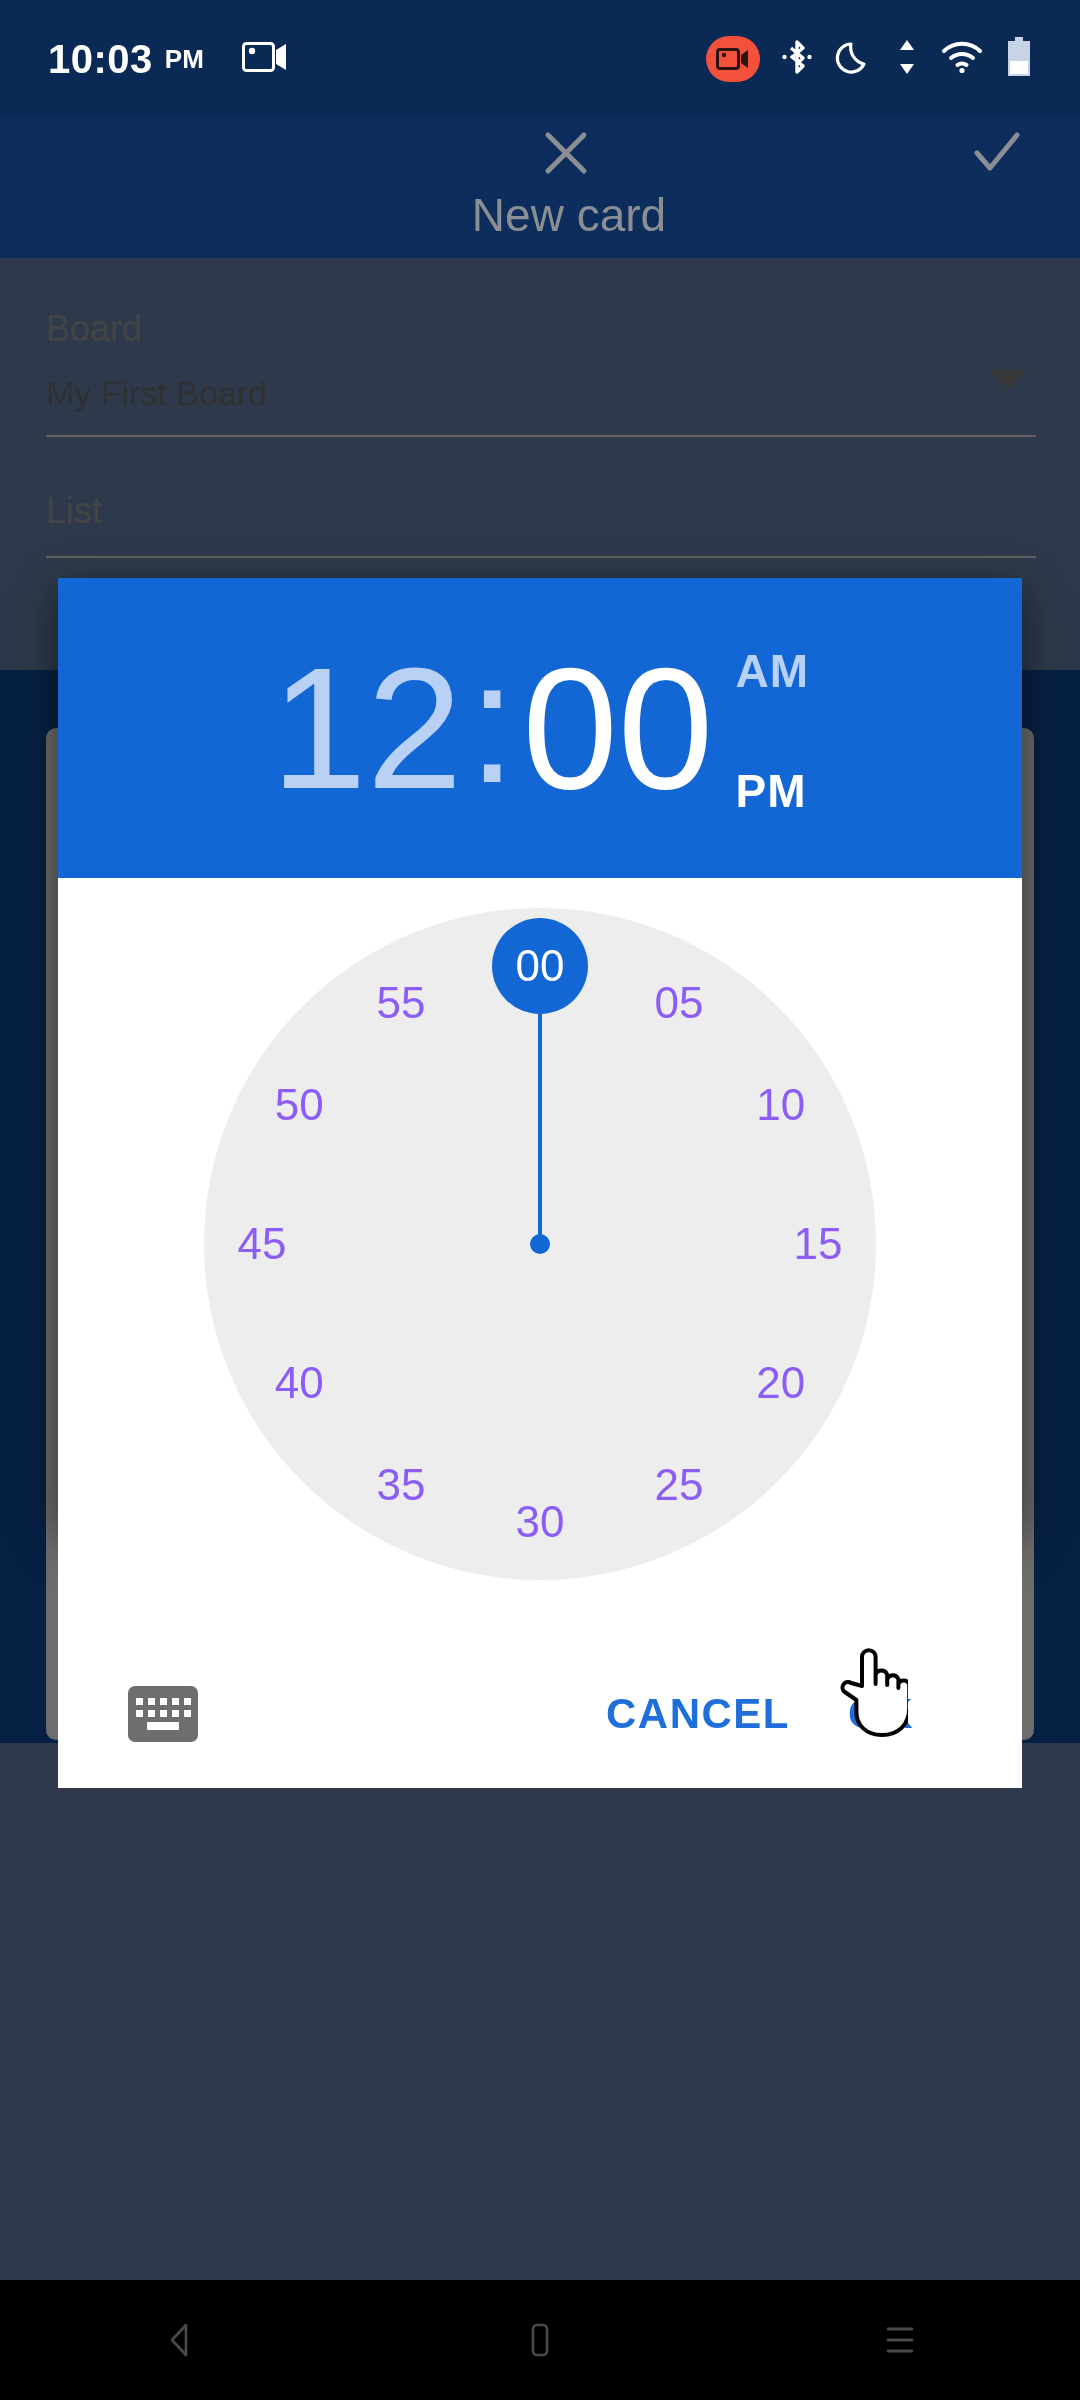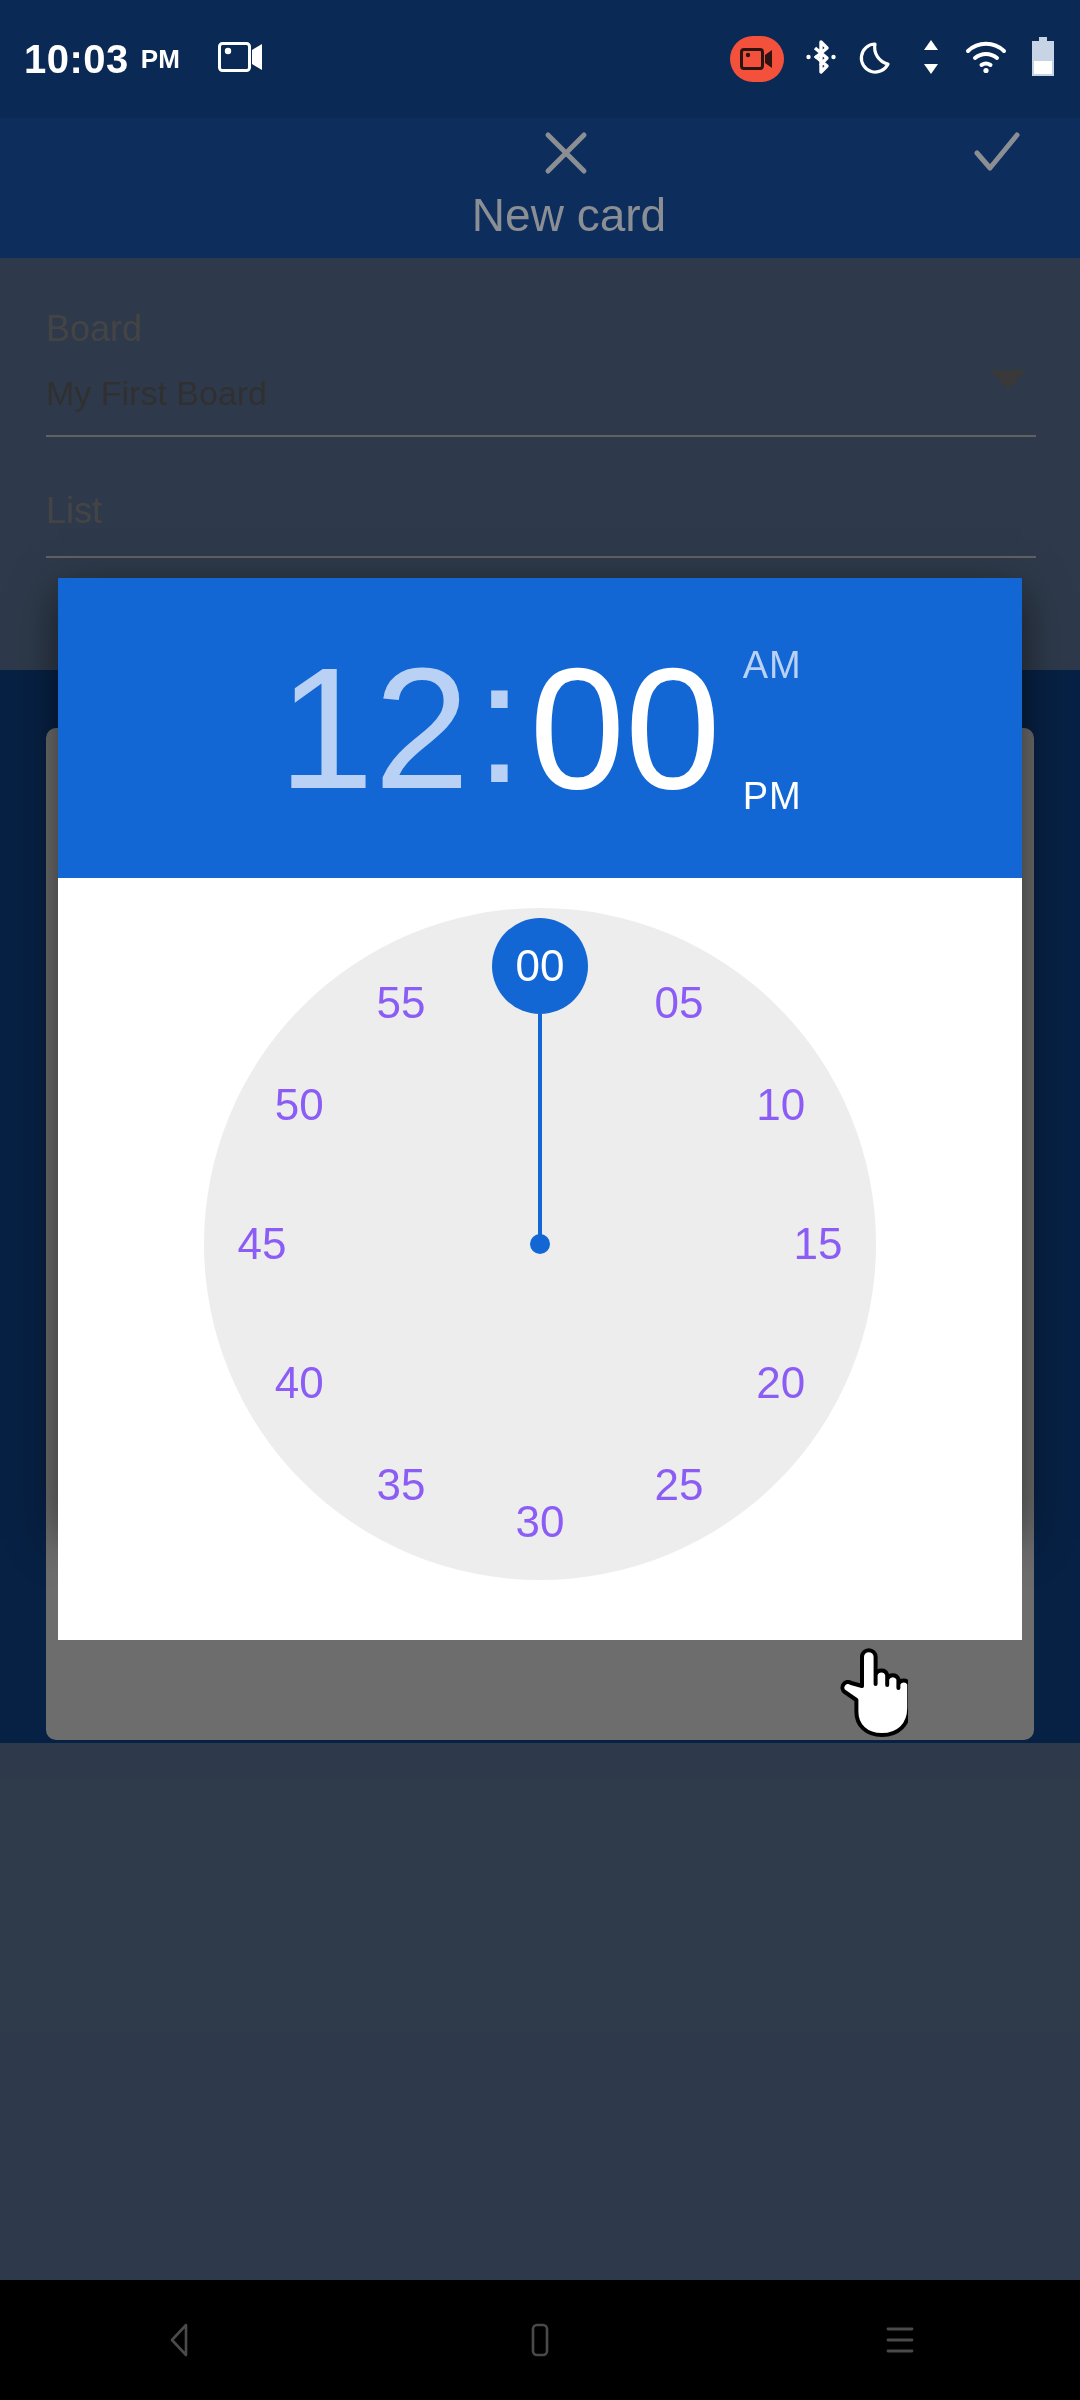--- a/index.html
+++ b/index.html
@@ -12,21 +12,21 @@
   #screen { position:relative; width:1080px; height:2400px; overflow:hidden; }
 
   
   .app-bg { position:absolute; left:0; top:0; width:1080px; height:2280px; background:#0d2d5c; }
 
   
   .status-bar {
     position:absolute; left:0; top:0; width:1080px; height:118px;
     background:#0a2a55;
     display:flex; align-items:center; justify-content:space-between;
-    padding:0 24px;
+    padding:0 48px;
   }
   .status-left { display:flex; align-items:center; gap:22px; }
   .clock-text { color:#ffffff; font-size:40px; font-weight:bold; letter-spacing:0.5px; }
   .clock-ampm { color:#ffffff; font-size:26px; font-weight:bold; margin-left:-10px; }
   .status-right { display:flex; align-items:center; gap:22px; }
 
   .rec-badge {
     width:54px; height:46px; border-radius:24px; background:#f4513d;
     display:flex; align-items:center; justify-content:center;
   }
@@ -76,21 +76,21 @@
   .time-h, .time-colon, .time-m {
     font-size:172px; font-weight:300; line-height:1; font-family:"Liberation Sans", sans-serif;
   }
   .time-h { color:#b9d1f5; }
   .time-colon { color:#b9d1f5; margin:0 6px; position:relative; top:-6px; }
   .time-m { color:#ffffff; }
   .ampm-col {
     display:flex; flex-direction:column; justify-content:space-between;
     height:180px; margin-left:22px; padding-top:6px;
   }
-  .ampm { font-size:38px; font-weight:normal; letter-spacing:1px; }
+  .ampm { font-size:46px; font-weight:bold; letter-spacing:1px; }
   .ampm.dim { color:#b9d1f5; }
   .ampm.on { color:#ffffff; }
 
   
   .dialog-body { position:relative; width:100%; height:762px; background:#ffffff; }
   .clock-face {
     position:absolute; left:50%; top:30px; transform:translateX(-50%);
     width:672px; height:672px; border-radius:50%; background:#ededed;
   }
   .tick {
@@ -264,20 +264,41 @@
           <div class="tick" style="left: 475px; top: 576.755px;">25</div>
           <div class="tick" style="left: 336px; top: 614px;">30</div>
           <div class="tick" style="left: 197px; top: 576.755px;">35</div>
           <div class="tick" style="left: 95.2449px; top: 475px;">40</div>
           <div class="tick" style="left: 58px; top: 336px;">45</div>
           <div class="tick" style="left: 95.2449px; top: 197px;">50</div>
           <div class="tick" style="left: 197px; top: 95.2449px;">55</div>
         </div>
     </div>
 
+    <div class="dialog-footer">
+      <div class="kb-icon">
+        <div class="kb-row">
+          <i class="kb-key"></i>
+            <i class="kb-key"></i>
+            <i class="kb-key"></i>
+            <i class="kb-key"></i>
+            <i class="kb-key"></i>
+        </div>
+        <div class="kb-row">
+          <i class="kb-key"></i>
+            <i class="kb-key"></i>
+            <i class="kb-key"></i>
+            <i class="kb-key"></i>
+            <i class="kb-key"></i>
+        </div>
+        <div class="kb-space"></div>
+      </div>
+      <div class="btn-text btn-cancel">CANCEL</div>
+      <div class="btn-text btn-ok">OK</div>
+    </div>
   </div>
 
   <div class="cursor">
     <svg width="70" height="92" viewBox="0 0 35 46">
       <path d="M12 20 L12 5.5 A3.4 3.4 0 0 1 18.8 5.5 L18.8 19 L18.8 14.5 A3 3 0 0 1 24.6 14.5 L24.6 19.5 L24.6 16.5 A3 3 0 0 1 30.2 16.5 L30.2 21 L30.2 19 A3 3 0 0 1 35.6 19 L35.6 31 C35.6 39.5 30 44.5 22 44.5 C14 44.5 9.2 39.5 9.2 33 L9.2 27 L3.4 23 A2.6 2.6 0 0 1 6.6 18.5 Z" fill="#ffffff" stroke="#000000" stroke-width="2" stroke-linejoin="round"></path>
     </svg>
   </div>
 
   <div class="nav-bar">
     <div class="nav-btn">

